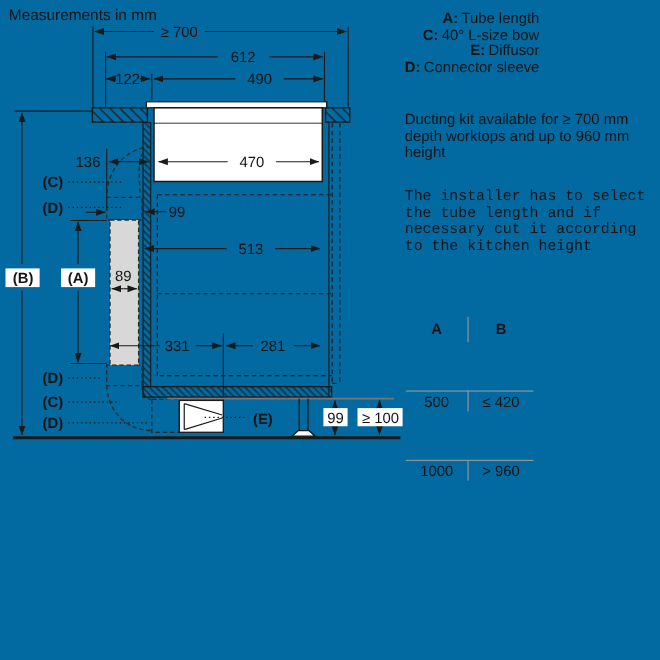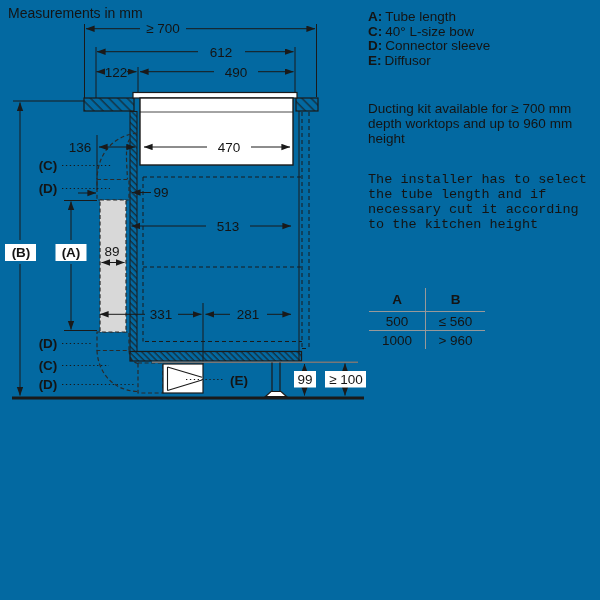--- a/index.html
+++ b/index.html
@@ -2,29 +2,29 @@
 <html><head>
 <meta charset="utf-8">
 <style>
   html,body{margin:0;padding:0;background:#fff;}
   .stage{position:relative;width:600px;height:600px;background:#0369a1;overflow:hidden;
          font-family:"Liberation Sans",sans-serif;color:#141414;}
   .title{position:absolute;left:8px;top:5px;font-size:14px;}
   svg{position:absolute;left:0;top:0;}
   svg text{font-family:"Liberation Sans",sans-serif;font-size:13.5px;fill:#141414;}
   svg text.lb{font-weight:bold;}
-  .legend{position:absolute;left:368px;top:10px;font-size:13.5px;line-height:14.6px;}
+  .legend{position:absolute;left:368px;top:10px;font-size:13.5px;line-height:14.6px;text-align:right;}
   .legend b{margin-right:3px;}
   .note{position:absolute;left:368px;width:224px;font-size:13.5px;line-height:15px;}
   .note1{top:101px;}
   .note2{top:172px;font-family:Liberation Mono, monospace;}
   .tbl{position:absolute;left:369px;top:288px;display:grid;grid-template-columns:57px 59px;font-size:13.5px;}
   .tbl .cell{display:flex;align-items:center;justify-content:center;}
   .tbl .th{height:23px;font-weight:bold;}
-  .tbl .td{height:18px;}
+  .tbl .td{height:18px;margin-top:44px;}
   .tbl .c1{border-right:1.4px solid #999;}
   .tbl .bt{border-top:1.4px solid #999;}
 </style>
 </head>
 <body>
 
 <div class="stage">
 
   <div class="title">Measurements in mm</div>
 
@@ -182,29 +182,29 @@
       <text class="lb" x="48" y="343.5" dy=".35em">(D)</text>
       <text class="lb" x="48" y="365.5" dy=".35em">(C)</text>
       <text class="lb" x="48" y="384.5" dy=".35em">(D)</text>
       <text class="lb" x="239" y="380.5" dy=".35em">(E)</text>
     </g>
   </svg>
 
   <div class="legend">
     <div><b>A:</b><span>Tube length</span></div>
     <div><b>C:</b><span>40° L-size bow</span></div>
+    <div><b>E:</b><span>Diffusor</span></div>
     <div><b>D:</b><span>Connector sleeve</span></div>
-    <div><b>E:</b><span>Diffusor</span></div>
   </div>
 
   <div class="note note1">Ducting kit available for ≥ 700 mm depth worktops and up to 960 mm height</div>
   <div class="note note2">The installer has to select the tube length and if necessary cut it according to the kitchen height</div>
 
   <div class="tbl">
     <div class="cell th c1">A</div>
     <div class="cell th">B</div>
     <div class="cell td c1 bt">500</div>
-    <div class="cell td bt">≤ 560</div>
+    <div class="cell td bt">≤ 420</div>
     <div class="cell td c1 bt">1000</div>
     <div class="cell td bt">&gt; 960</div>
   </div>
 
 </div>
 
 </body></html>

